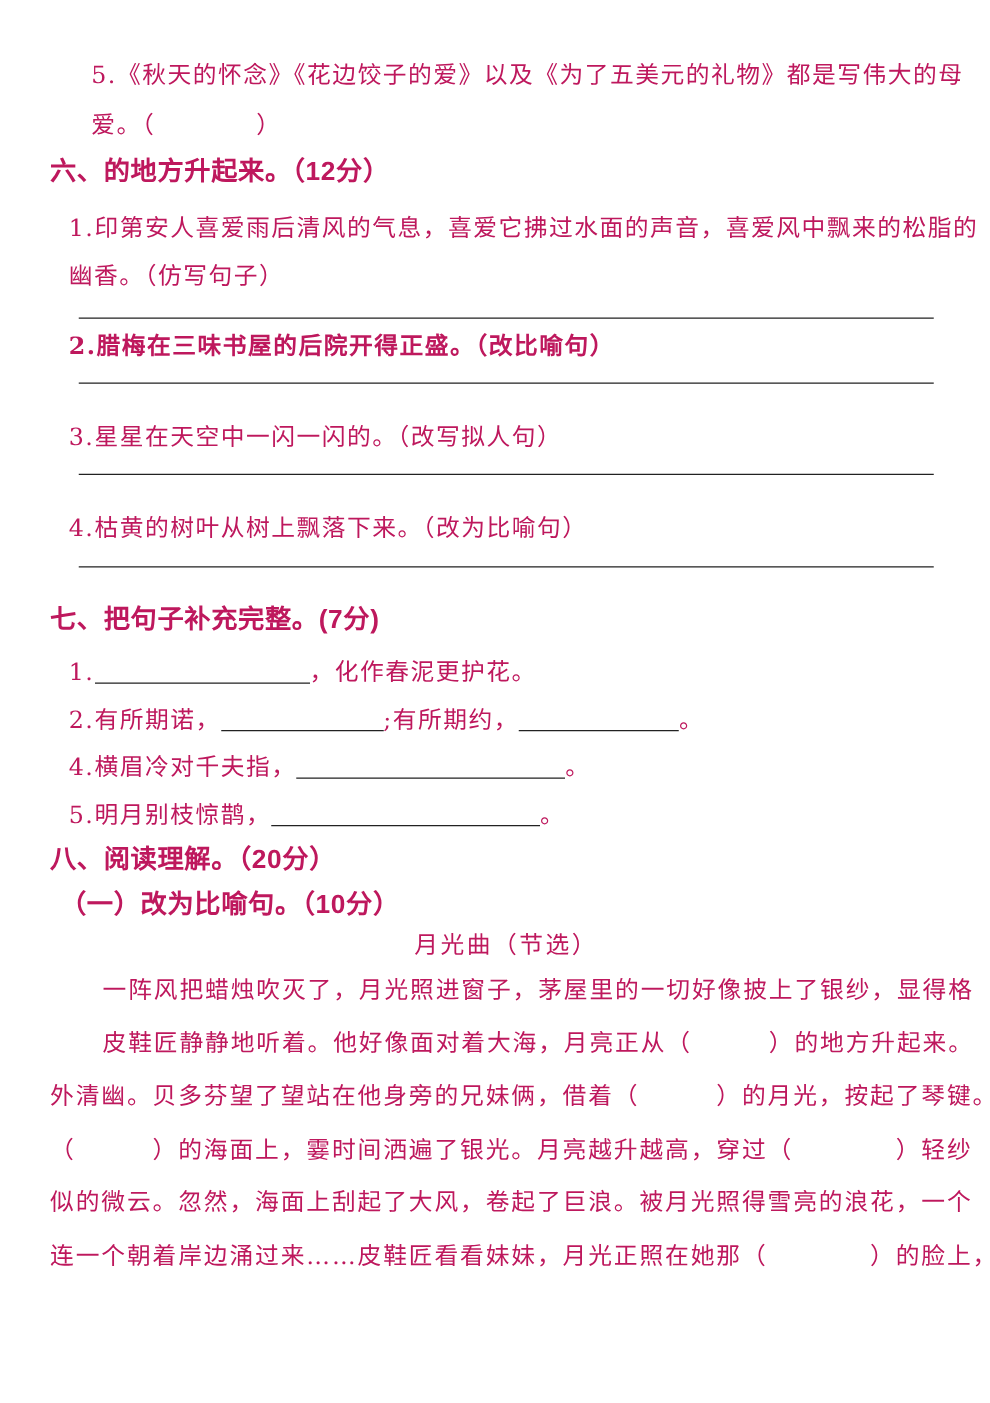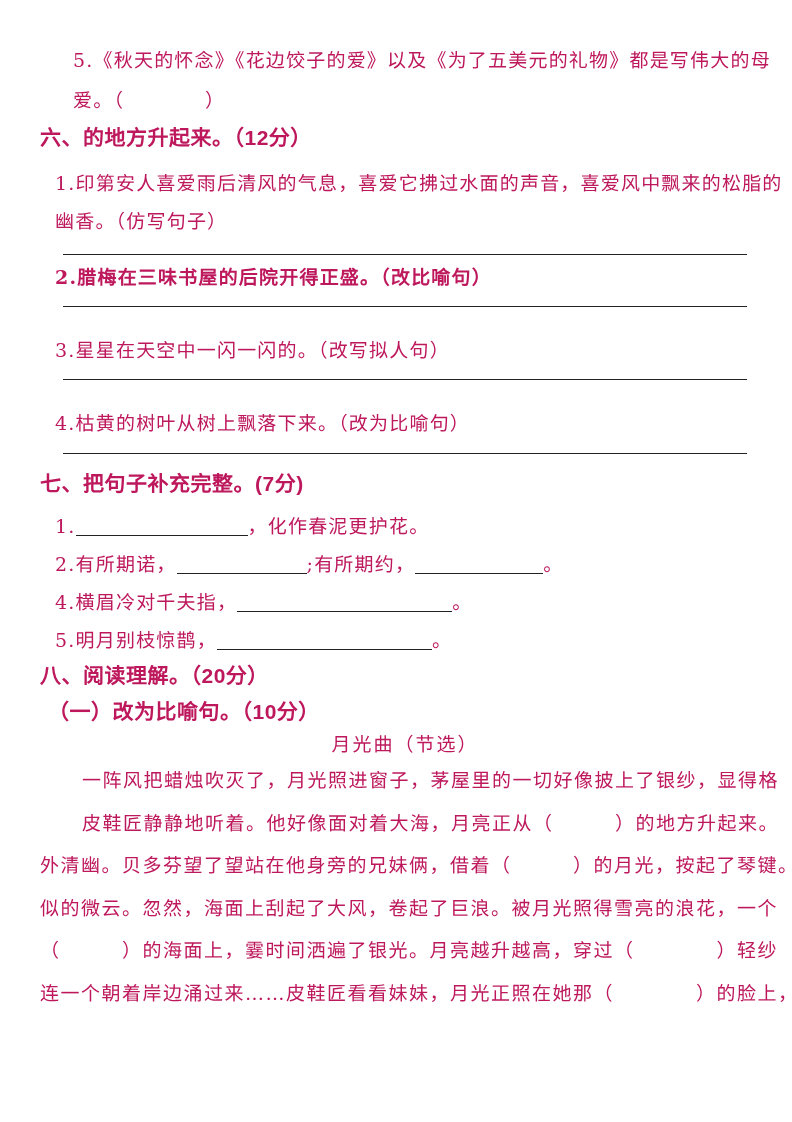--- a/index.html
+++ b/index.html
@@ -16,21 +16,21 @@
   
   .kai{font-size:19px;letter-spacing:1.2px;line-height:38px;}
   .bodyline{white-space:nowrap;}
   
   .hd{
     font-family:"Liberation Sans","DejaVu Sans",sans-serif;
     font-weight:bold;font-size:21px;letter-spacing:0.5px;line-height:28px;
     white-space:nowrap;
   }
   .h-six{margin-top:4px;}
-  .h-seven{margin-top:16px;}
+  .h-seven{margin-top:28px;}
   .h-eight{margin-top:3px;}
   .h-sub{margin-top:8px;margin-left:8px;}
   
   .j5{margin-left:33px;line-height:40px;}
   
   .s6-item{margin-left:15px;}
   .s6-m1{margin-top:12px;}
   .s6-m2{margin-top:3px;font-weight:bold;}
   .s6-m3{margin-top:24px;}
   .s6-m4{margin-top:24px;}
@@ -102,18 +102,18 @@
 
   <div class="hd h-eight">八、阅读理解。（20分）</div>
   <div class="hd h-sub">（一）改为比喻句。（10分）</div>
 
   <div class="p-title">月光曲（节选）</div>
 
   <div class="passage">
     <div class="p-line indent">一阵风把蜡烛吹灭了，月光照进窗子，茅屋里的一切好像披上了银纱，显得格</div>
     <div class="p-line indent">皮鞋匠静静地听着。他好像面对着大海，月亮正从（　　　）的地方升起来。</div>
     <div class="p-line">外清幽。贝多芬望了望站在他身旁的兄妹俩，借着（　　　）的月光，按起了琴键。</div>
+    <div class="p-line">（　　　）的海面上，霎时间洒遍了银光。月亮越升越高，穿过（　　　　）轻纱</div>
     <div class="p-line">似的微云。忽然，海面上刮起了大风，卷起了巨浪。被月光照得雪亮的浪花，一个</div>
-    <div class="p-line">（　　　）的海面上，霎时间洒遍了银光。月亮越升越高，穿过（　　　　）轻纱</div>
     <div class="p-line">连一个朝着岸边涌过来……皮鞋匠看看妹妹，月光正照在她那（　　　　）的脸上，</div>
   </div>
 
 </div>
 
 </body></html>

